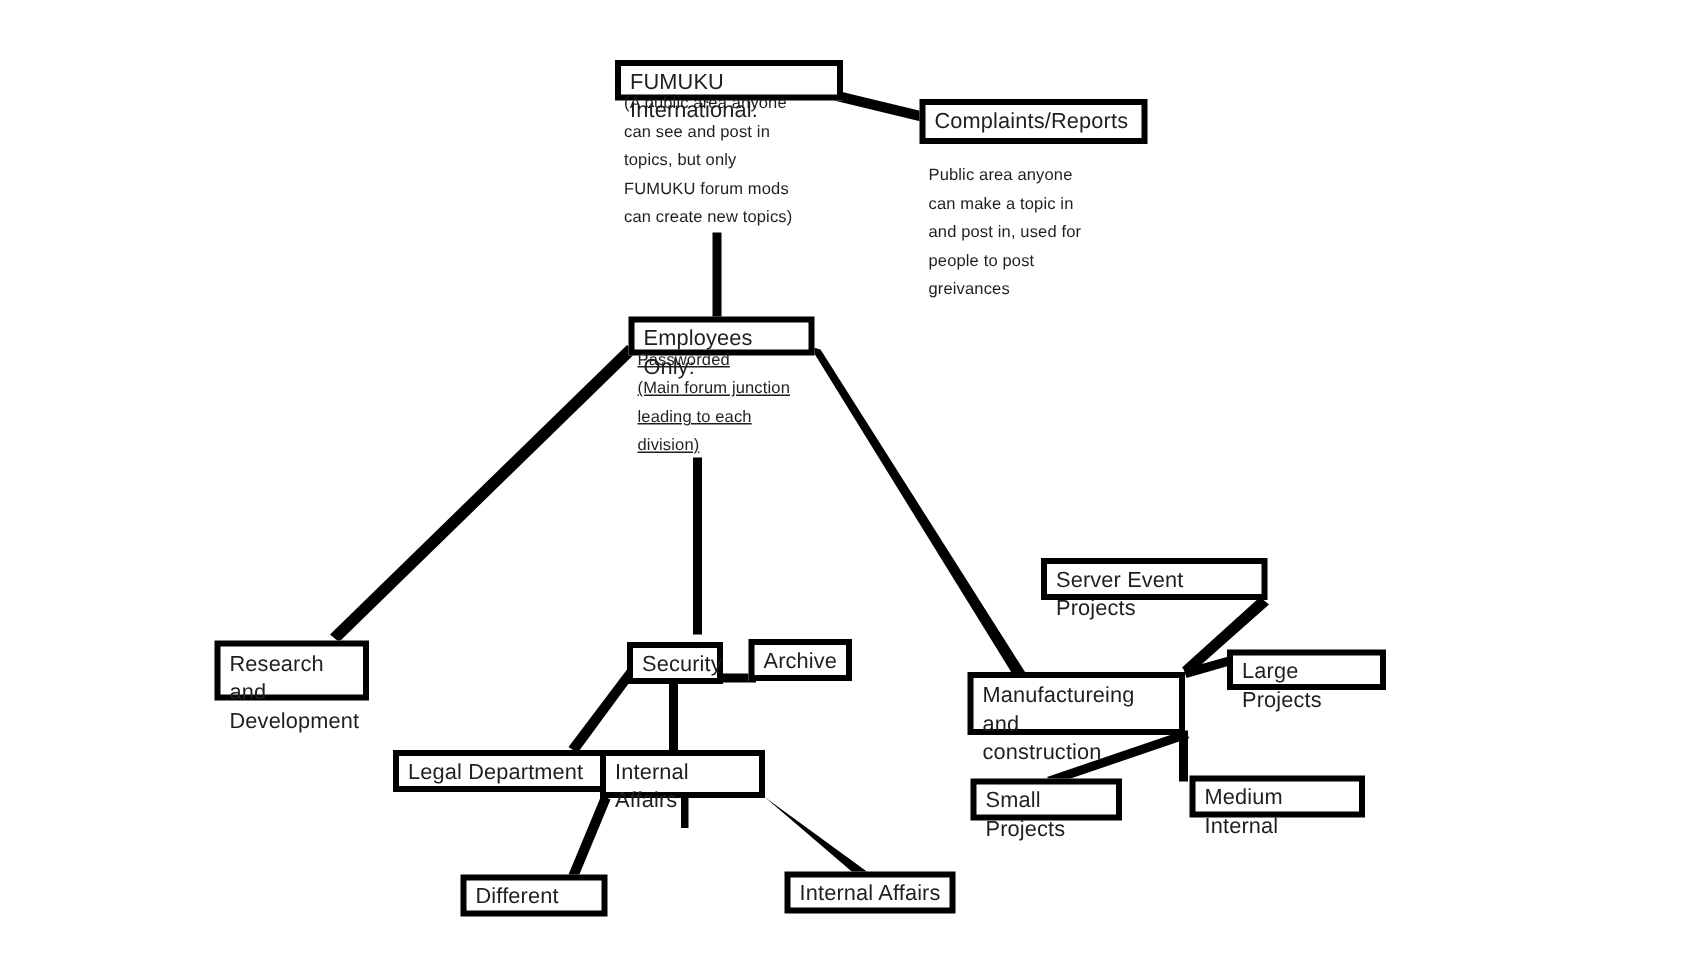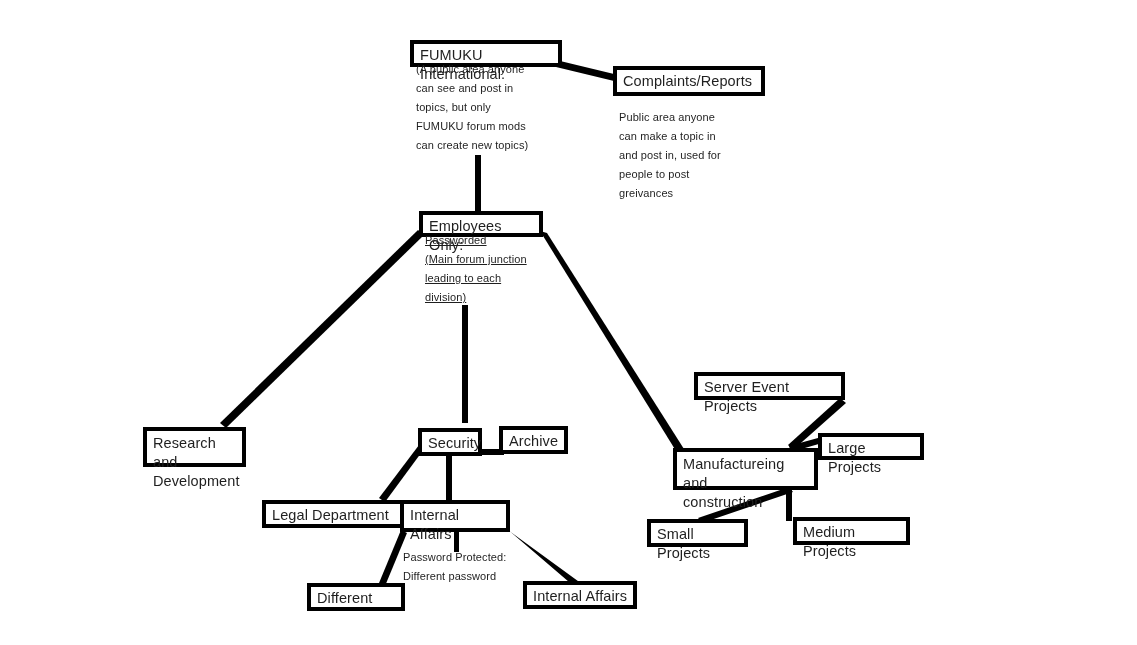--- a/index.html
+++ b/index.html
@@ -118,31 +118,29 @@
 Development</div>
 
   <div class="node" style="left:418px; top:428px; width:64px; height:28px;">Security</div>
 
   <div class="node" style="left:499px; top:426px; width:69px; height:28px;">Archive</div>
 
   <div class="node" style="left:262px; top:500px; width:145px; height:28px;">Legal Department</div>
 
   <div class="node" style="left:400px; top:500px; width:110px; height:32px;">Internal Affairs</div>
 
-  <div class="note" style="left:403px; top:548px; width:210px;">Password Protected:
-Different password</div>
 
   <div class="node" style="left:307px; top:583px; width:98px; height:28px;">Different</div>
 
   <div class="node" style="left:523px; top:581px; width:114px; height:28px;">Internal Affairs</div>
 
   <div class="node" style="left:694px; top:372px; width:151px; height:28px;">Server Event Projects</div>
 
-  <div class="node two-line" style="left:645px; top:448px; width:145px; height:42px;margin-left:28px;">Manufactureing and
+  <div class="node two-line" style="left:645px; top:448px; width:145px; height:42px;">Manufactureing and
 construction</div>
 
   <div class="node" style="left:818px; top:433px; width:106px; height:27px;">Large Projects</div>
 
   <div class="node" style="left:647px; top:519px; width:101px; height:28px;">Small Projects</div>
 
-  <div class="node" style="left:793px; top:517px; width:117px; height:28px;">Medium Projects</div>
+  <div class="node" style="left:793px; top:517px; width:117px; height:28px;">Medium Internal</div>
 
 </div>
 
 </body></html>

